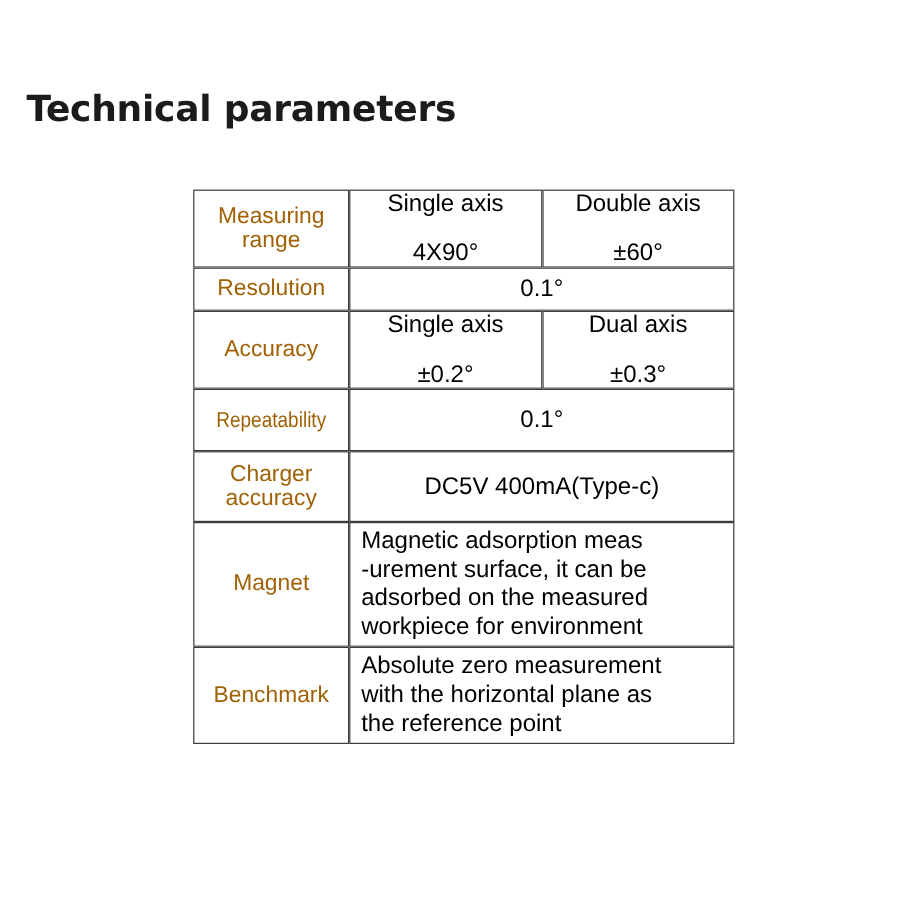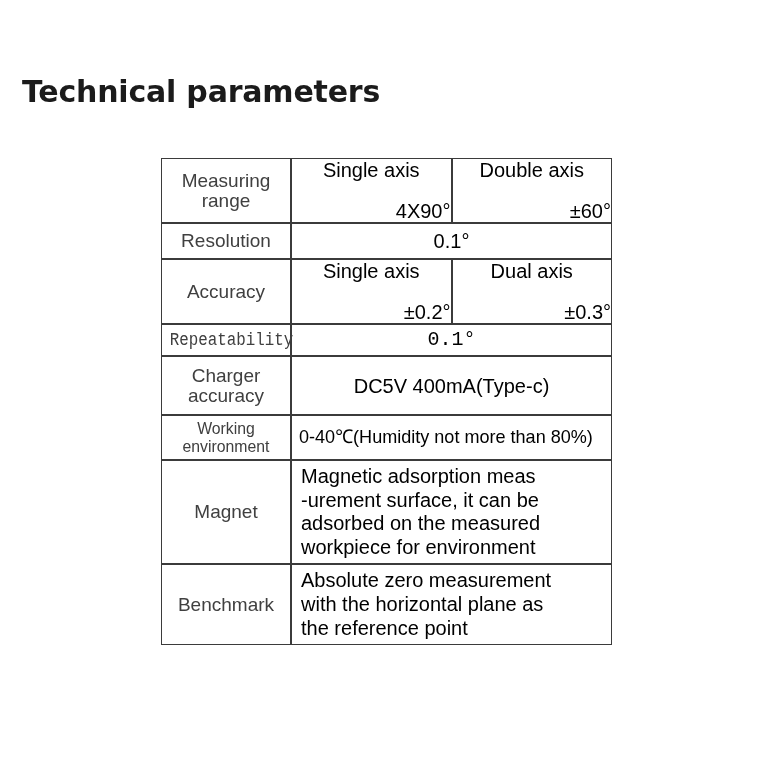--- a/index.html
+++ b/index.html
@@ -50,21 +50,21 @@
     box-sizing: border-box;
   }
 
   
   td.lbl {
     width: 130px;
     background: #dcdcdc;
     text-align: center;
     font-size: 19px;
     line-height: 1.05;
-    color: #404040;
+    color: #a16207;
     padding: 2px 3px;
   }
   td.lbl .txt {
     display: block;
   }
   
   td.lbl.condensed .txt {
     font-size: 18px;
     transform: scaleX(0.88);
     transform-origin: center center;
@@ -85,21 +85,20 @@
     font-size: 20px;
     line-height: 1.1;
     color: #000000;
     padding: 5px 6px;
   }
   td.val .txt {
     display: block;
   }
   td.val.two-line .txt + .txt {
     margin-top: 19px;
-    text-align: right;
   }
   td.val.left {
     text-align: left;
     padding-left: 9px;
     font-size: 20px;
     line-height: 1.18;
   }
   td.val.tight {
     text-align: left;
     padding-left: 7px;
@@ -110,21 +109,21 @@
     display: inline-block;
     transform: scaleX(0.95);
     transform-origin: left center;
   }
 
   
   .r-range    td { height: 49px; }
   .r-res      td { height: 36px; }
   .r-acc      td { height: 45px; }
   .r-laser    td { height: 45px; }
-  .r-rep      td { height: 32px; font-family: Liberation Mono, monospace; }
+  .r-rep      td { height: 52px; }
   .r-power    td { height: 45px; }
   .r-charger  td { height: 59px; }
   .r-working  td { height: 45px; }
   .r-magnet   td { height: 102px; }
   .r-bench    td { height: 78px; }
 
   td.val.block {
     vertical-align: middle;
     padding-top: 4px;
     padding-bottom: 4px;
@@ -191,29 +190,20 @@
       <tr class="r-charger">
         <td class="lbl">
           <span class="txt">Charger</span>
           <span class="txt">accuracy</span>
         </td>
         <td class="val" colspan="2">
           <span class="txt">DC5V 400mA(Type-c)</span>
         </td>
       </tr>
 
-      <tr class="r-working">
-        <td class="lbl condensed-sm">
-          <span class="txt">Working</span>
-          <span class="txt">environment</span>
-        </td>
-        <td class="val tight" colspan="2">
-          <span class="txt">0-40℃(Humidity not more than 80%)</span>
-        </td>
-      </tr>
 
       <tr class="r-magnet">
         <td class="lbl">
           <span class="txt">Magnet</span>
         </td>
         <td class="val left block" colspan="2">
           <span class="txt">Magnetic adsorption meas</span>
           <span class="txt">-urement surface, it can be</span>
           <span class="txt">adsorbed on the measured</span>
           <span class="txt">workpiece for environment</span>

